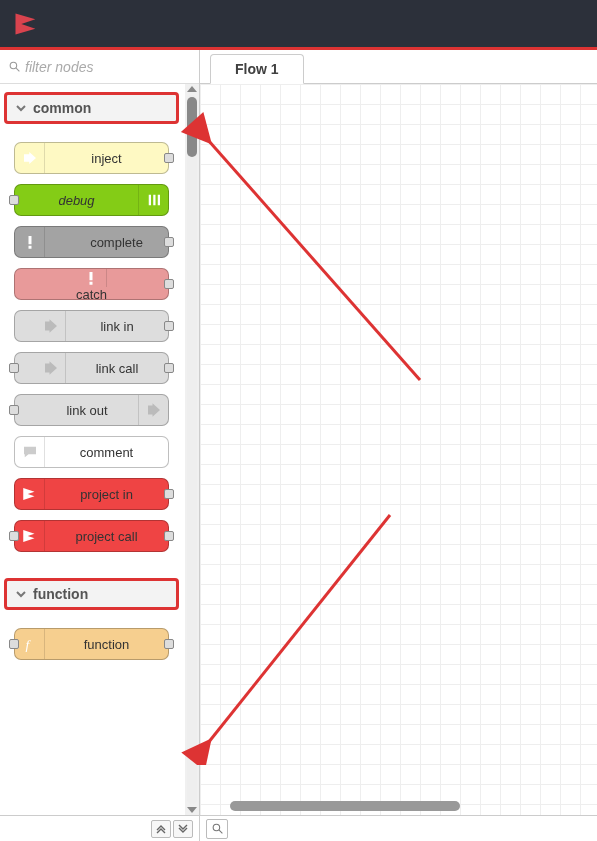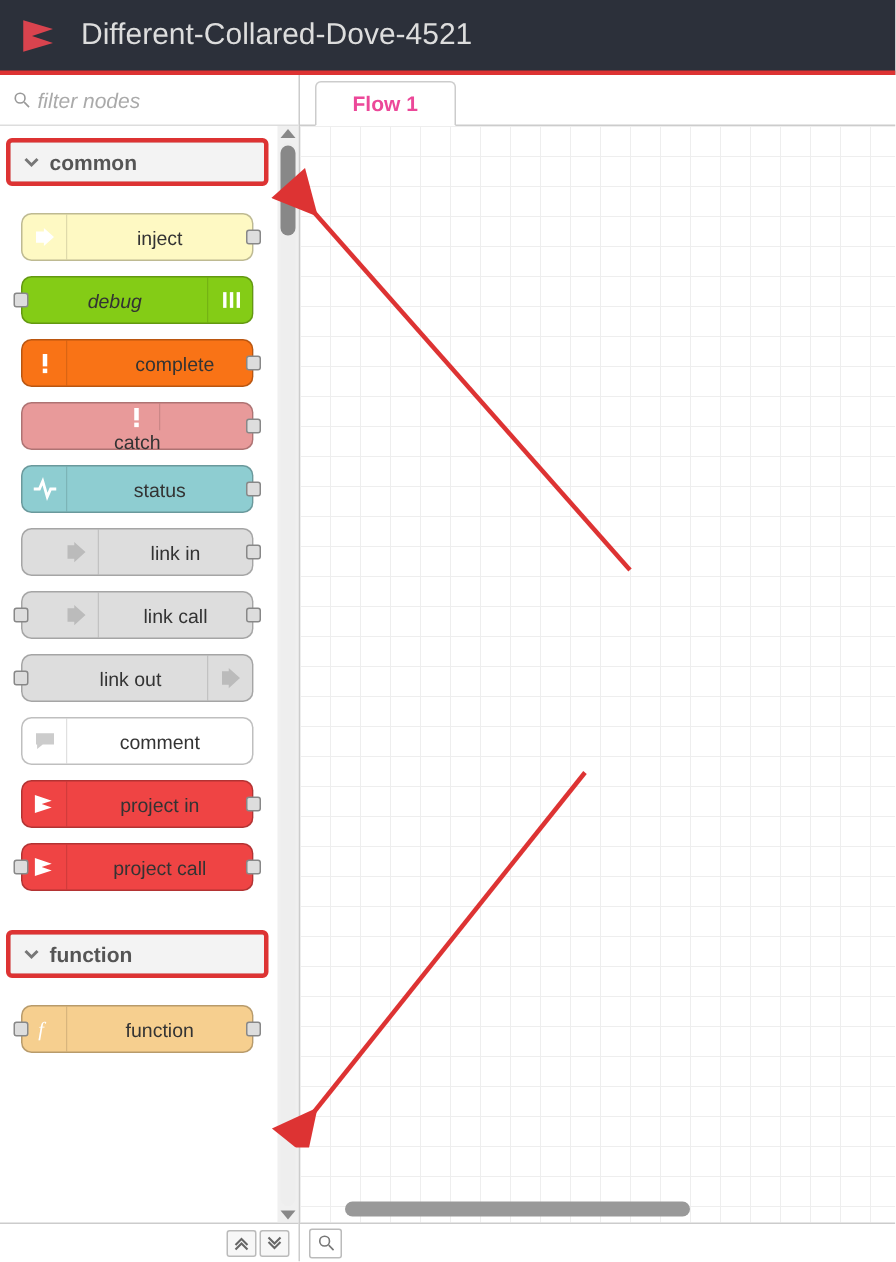--- a/index.html
+++ b/index.html
@@ -28,32 +28,32 @@
   .node { height:32px; border-radius:7px; margin:10px 8px; position:relative; display:flex; align-items:center; font-size:13px; color:#333; border:1px solid rgba(0,0,0,.25); background:#eee; }
   .node .icon-box { width:30px; height:100%; border-right:1px solid rgba(0,0,0,.12); display:flex; align-items:center; justify-content:center; border-radius:6px 0 0 6px;}
   .node .icon-box.right { border-right:none; border-left:1px solid rgba(0,0,0,.12); border-radius:0 6px 6px 0;}
   .node .label { flex:1; text-align:center; padding:0 4px;}
   .port { position:absolute; width:10px; height:10px; background:#ddd; border:1px solid #888; border-radius:2px; top:50%; transform:translateY(-50%);}
   .port.in { left:-6px;}
   .port.out { right:-6px;}
   
   .c-inject { background:#fef9c3;}
   .c-debug { background:#84cc16;font-style:italic;}
-  .c-complete { background:#f97316;gap:20px;}
+  .c-complete { background:#a3a3a3;gap:20px;}
   .c-catch { background:#e89a9a;flex-direction:column;}
   .c-status { background:#8ecdd1;}
   .c-link { background:#dddddd;padding-left:21px;}
   .c-comment { background:#ffffff;}
   .c-project { background:#ef4444;}
   .c-function { background:#f6cf8f;}
   .palette-footer { height:26px; border-top:1px solid #ccc; display:flex; justify-content:flex-end; align-items:center; padding-right:6px; gap:2px;}
   .mini-btn { width:20px; height:18px; border:1px solid #bbb; background:#f7f7f7; border-radius:2px; display:flex; align-items:center; justify-content:center; font-size:10px; color:#666; cursor:pointer;}
   .main { flex:1; display:flex; flex-direction:column; }
   .tabs { height:34px; border-bottom:1px solid #ccc; display:flex; align-items:flex-end; padding-left:10px;}
-  .tab { height:30px; padding:0 24px; border:1px solid #ccc; border-bottom:1px solid #fff; margin-bottom:-1px; border-radius:4px 4px 0 0; background:#fff; display:flex; align-items:center; font-size:14px; color:#ec4899; font-weight:bold;}
+  .tab { height:30px; padding:0 24px; border:1px solid #ccc; border-bottom:1px solid #fff; margin-bottom:-1px; border-radius:4px 4px 0 0; background:#fff; display:flex; align-items:center; font-size:14px; color:#404040; font-weight:bold;}
   .canvas-wrap { flex:1; position:relative; overflow:hidden; }
   .canvas { position:absolute; inset:0 0 26px 0; background-color:#fff;
     background-image: linear-gradient(#eee 1px, transparent 1px), linear-gradient(90deg, #eee 1px, transparent 1px);
     background-size: 20px 20px;
   }
   .canvas-footer { position:absolute; left:0; right:0; bottom:0; height:26px; border-top:1px solid #ccc; background:#fff; display:flex; align-items:center; padding:0 6px;}
   .canvas-footer .search-btn { width:22px; height:20px; border:1px solid #bbb; border-radius:2px; display:flex; align-items:center; justify-content:center; color:#666;}
   .hscroll { position:absolute; left:30px; right:10px; bottom:30px; height:10px; background:rgba(0,0,0,0);}
   .hscroll-thumb { position:absolute; left:0; top:0; height:10px; width:230px; background:#999; border-radius:5px;}
   
@@ -63,21 +63,20 @@
 </style>
 </head>
 <body>
 
 <div class="header">
   <span class="logo">
     <svg viewBox="0 0 24 24">
         <path fill="#d9434e" d="M3 3 L20 8 L8 12 L20 16 L3 21 Z"></path>
       </svg>
   </span>
-  <span class="title">Different-Collared-Dove-4521</span>
 </div>
 
 <div class="workspace">
   <div class="sidebar">
     <div class="filter-wrap">
       <svg width="13" height="13" viewBox="0 0 24 24">
           <circle cx="10" cy="10" r="6" stroke="#999" stroke-width="2" fill="none"></circle>
           <line x1="15" y1="15" x2="21" y2="21" stroke="#999" stroke-width="2"></line>
         </svg>
       <input class="filter-input" placeholder="filter nodes" style="">
@@ -123,29 +122,20 @@
               <span class="port out"></span>
             </div>
             <div class="node c-catch">
               <span class="icon-box ">
                 <svg width="18" height="18" viewBox="0 0 24 24">
                   <rect x="10" y="4" width="4" height="11" fill="#fff"></rect>
                   <rect x="10" y="17" width="4" height="4" fill="#fff"></rect>
                 </svg>
               </span>
               <span class="label">catch</span>
-              <span class="port out"></span>
-            </div>
-            <div class="node c-status">
-              <span class="icon-box ">
-                <svg width="18" height="18" viewBox="0 0 24 24">
-                  <polyline points="2,12 7,12 10,5 14,19 17,12 22,12" fill="none" stroke="#fff" stroke-width="2.5"></polyline>
-                </svg>
-              </span>
-              <span class="label">status</span>
               <span class="port out"></span>
             </div>
             <div class="node c-link">
               <span class="icon-box ">
                 <svg width="18" height="18" viewBox="0 0 24 24">
                   <path fill="#bbb" d="M4 6h6v-3l10 9-10 9v-3H4z"></path>
                 </svg>
               </span>
               <span class="label">link in</span>
               <span class="port out"></span>

